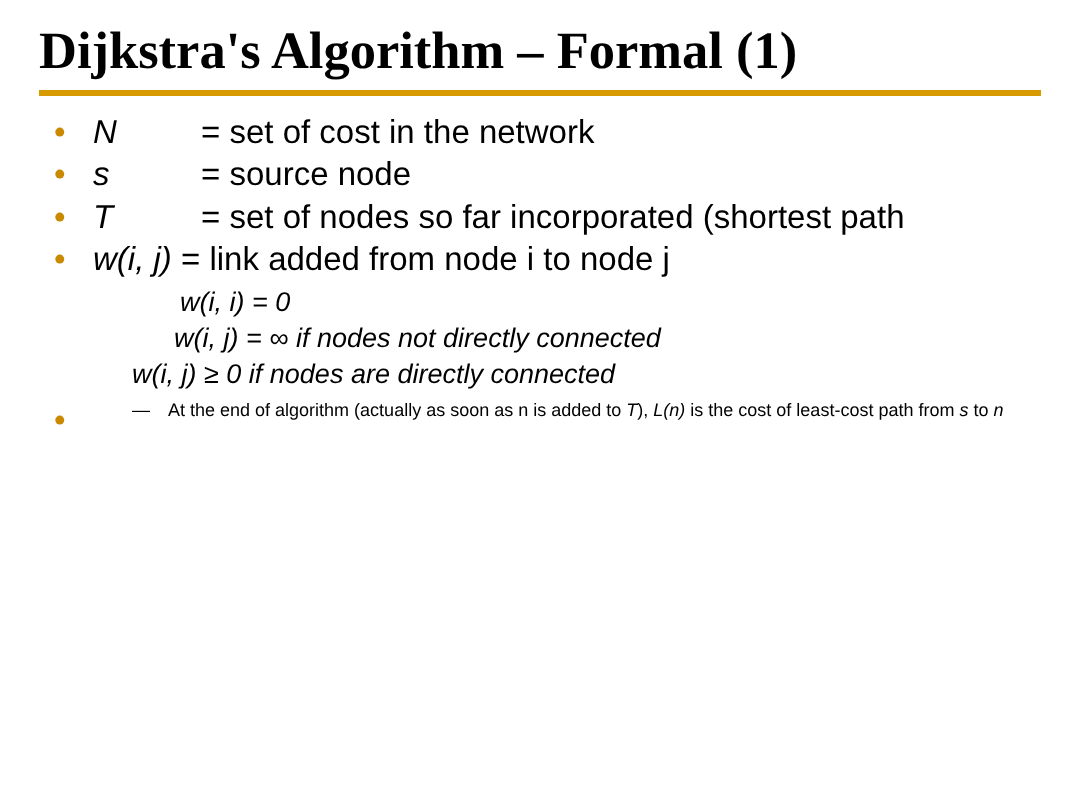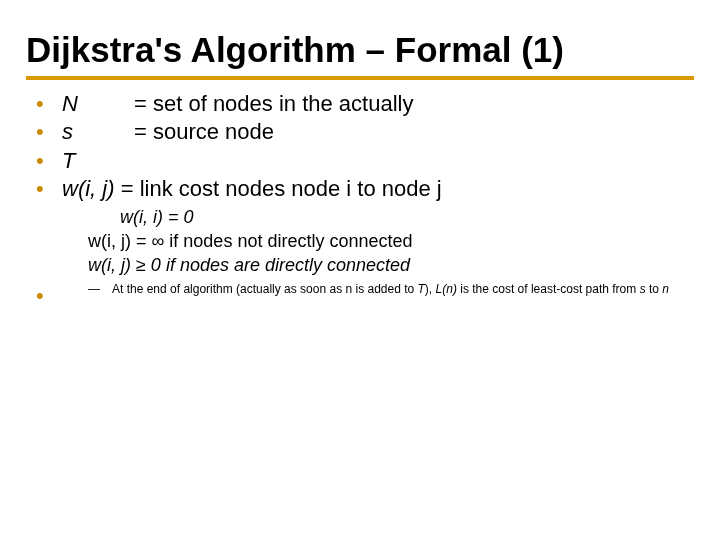--- a/index.html
+++ b/index.html
@@ -11,26 +11,26 @@
     font-family: Verdana, Geneva, sans-serif;
     color: #000;
   }
   .slide {
     box-sizing: border-box;
     padding: 14px 26px 10px 26px;
     width: 720px;
     height: 540px;
   }
   .title {
-    font-family: Liberation Sans, sans-serif;
+    font-family: Liberation Serif, serif;
     font-weight: 900;
     font-size: 35px;
     line-height: 1.15;
     letter-spacing: 0px;
-    margin: 16px 0 6px 0;
+    margin: 0 0 6px 0;
   }
   .hr {
     height: 4px;
     background: #d79a00; 
     margin: 0 0 10px 0;
   }
   ul.top {
     list-style: none;
     margin: 0;
     padding: 0 0 0 10px;
@@ -99,48 +99,49 @@
 <div class="slide">
 
   <h1 class="title">Dijkstra's Algorithm – Formal (1)</h1>
   <div class="hr"></div>
 
   <ul class="top">
 
     <li>
       <div class="row">
         <span class="term">N</span>
-        <span class="def">= set of nodes in the actually</span>
+        <span class="def">= set of cost in the network</span>
       </div>
     </li>
 
     <li>
       <div class="row">
         <span class="term">s</span>
         <span class="def">= source node</span>
       </div>
     </li>
 
     <li>
       <div class="row">
         <span class="term">T</span>
+        <span class="def">= set of nodes so far incorporated (shortest path</span>
       </div>
       <div class="row">
         <span class="term"></span>
       </div>
     </li>
 
     <li>
       <span>
         <i>w(i, j)</i>
-        <span>= link cost nodes node i to node j</span>
+        <span>= link added from node i to node j</span>
       </span>
       <ul class="sublist">
         <li style="font-style:italic;margin-left:32px;">w(i, i) = 0</li>
-        <li style="">w(i, j) = ∞ if nodes not directly connected</li>
+        <li style="font-style:italic;margin-left:28px;">w(i, j) = ∞ if nodes not directly connected</li>
         <li style="font-style:italic;">w(i, j) ≥ 0 if nodes are directly connected</li>
       </ul>
     </li>
 
     <li>
       <ul class="dash">
         <li>
           <span>At the end of algorithm (actually as soon as n is added to </span><i>T</i><span>), </span><i>L(n)</i><span> is the cost of least-cost path from </span><i>s</i><span> to </span><i>n</i>
         </li>
       </ul>

